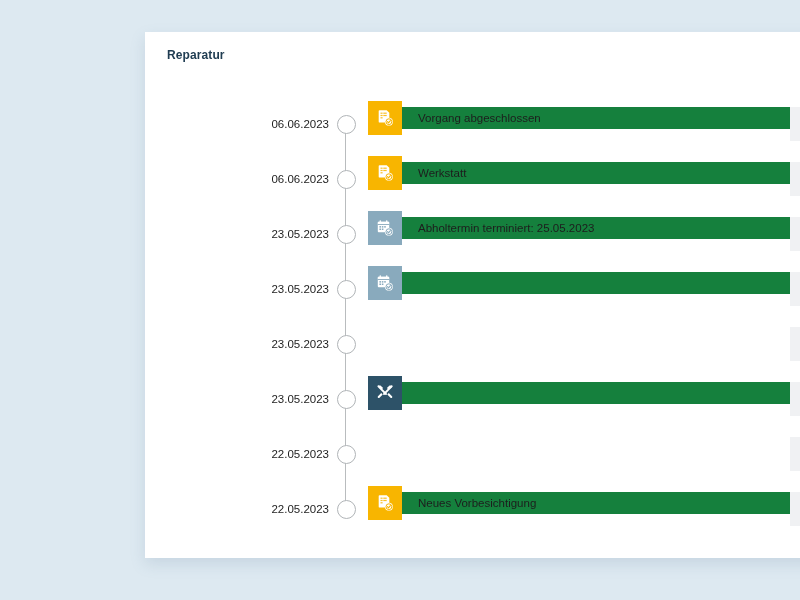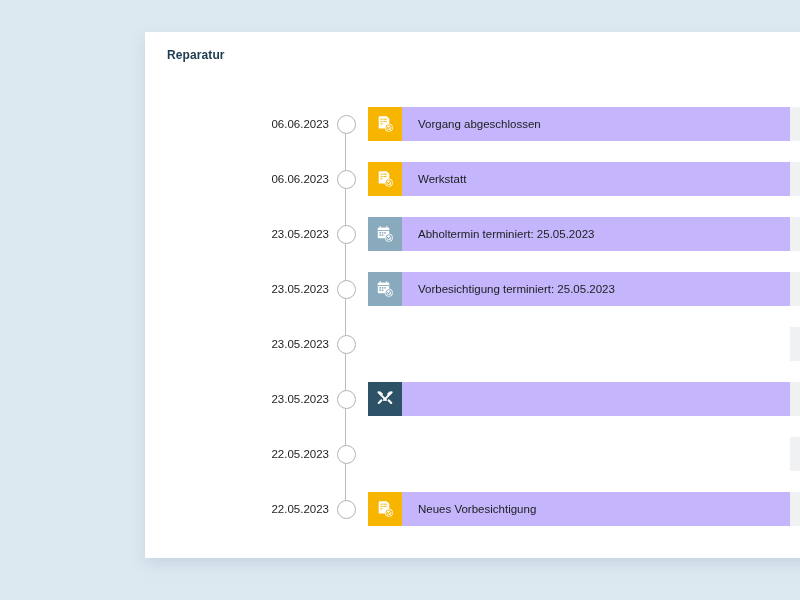--- a/index.html
+++ b/index.html
@@ -93,22 +93,22 @@
     border-radius: 50%;
     background: #ffffff;
   }
 
   
   .strip {
     position: absolute;
     left: 223px;
     top: 0;
     right: 35px;
-    height: 34px;
-    background: #c4b5fd;
+    height: 22px;
+    background: #15803d;
     display: flex;
     align-items: center;
   }
 
   
   .tile {
     flex: 0 0 34px;
     width: 34px;
     height: 34px;
     display: flex;
@@ -247,21 +247,20 @@
                 <rect x="4.4" y="8.1" width="1.6" height="1.5" fill="#89aabd"></rect>
                 <rect x="6.8" y="8.1" width="1.6" height="1.5" fill="#89aabd"></rect>
                 <rect x="9.2" y="8.1" width="1.6" height="1.5" fill="#89aabd"></rect>
                 <rect x="4.4" y="10.5" width="1.6" height="1.5" fill="#89aabd"></rect>
                 <rect x="6.8" y="10.5" width="1.6" height="1.5" fill="#89aabd"></rect>
                 <circle cx="13.9" cy="13.7" r="3.9" fill="#fff"></circle>
                 <circle cx="13.9" cy="13.7" r="2.9" fill="none" stroke="#89aabd" stroke-width="1"></circle>
                 <path d="M12.5 13.7l1 1.1 1.9-2.1" fill="none" stroke="#89aabd" stroke-width="1.1" stroke-linecap="round" stroke-linejoin="round"></path>
               </svg>
             </div>
-            <div class="row-label">Vorbesichtigung terminiert: 25.05.2023</div>
           </div>
           <div class="status">
             <svg width="16" height="16" viewBox="0 0 16 16">
               <path d="M3 8.4l3.2 3.4L13.2 4.4" fill="none" stroke="#27ae2b" stroke-width="1.7" stroke-linecap="round" stroke-linejoin="round"></path>
             </svg>
           </div>
         </div>
         <div class="row">
           <div class="rail"></div>
           <div class="row-date">23.05.2023</div>

